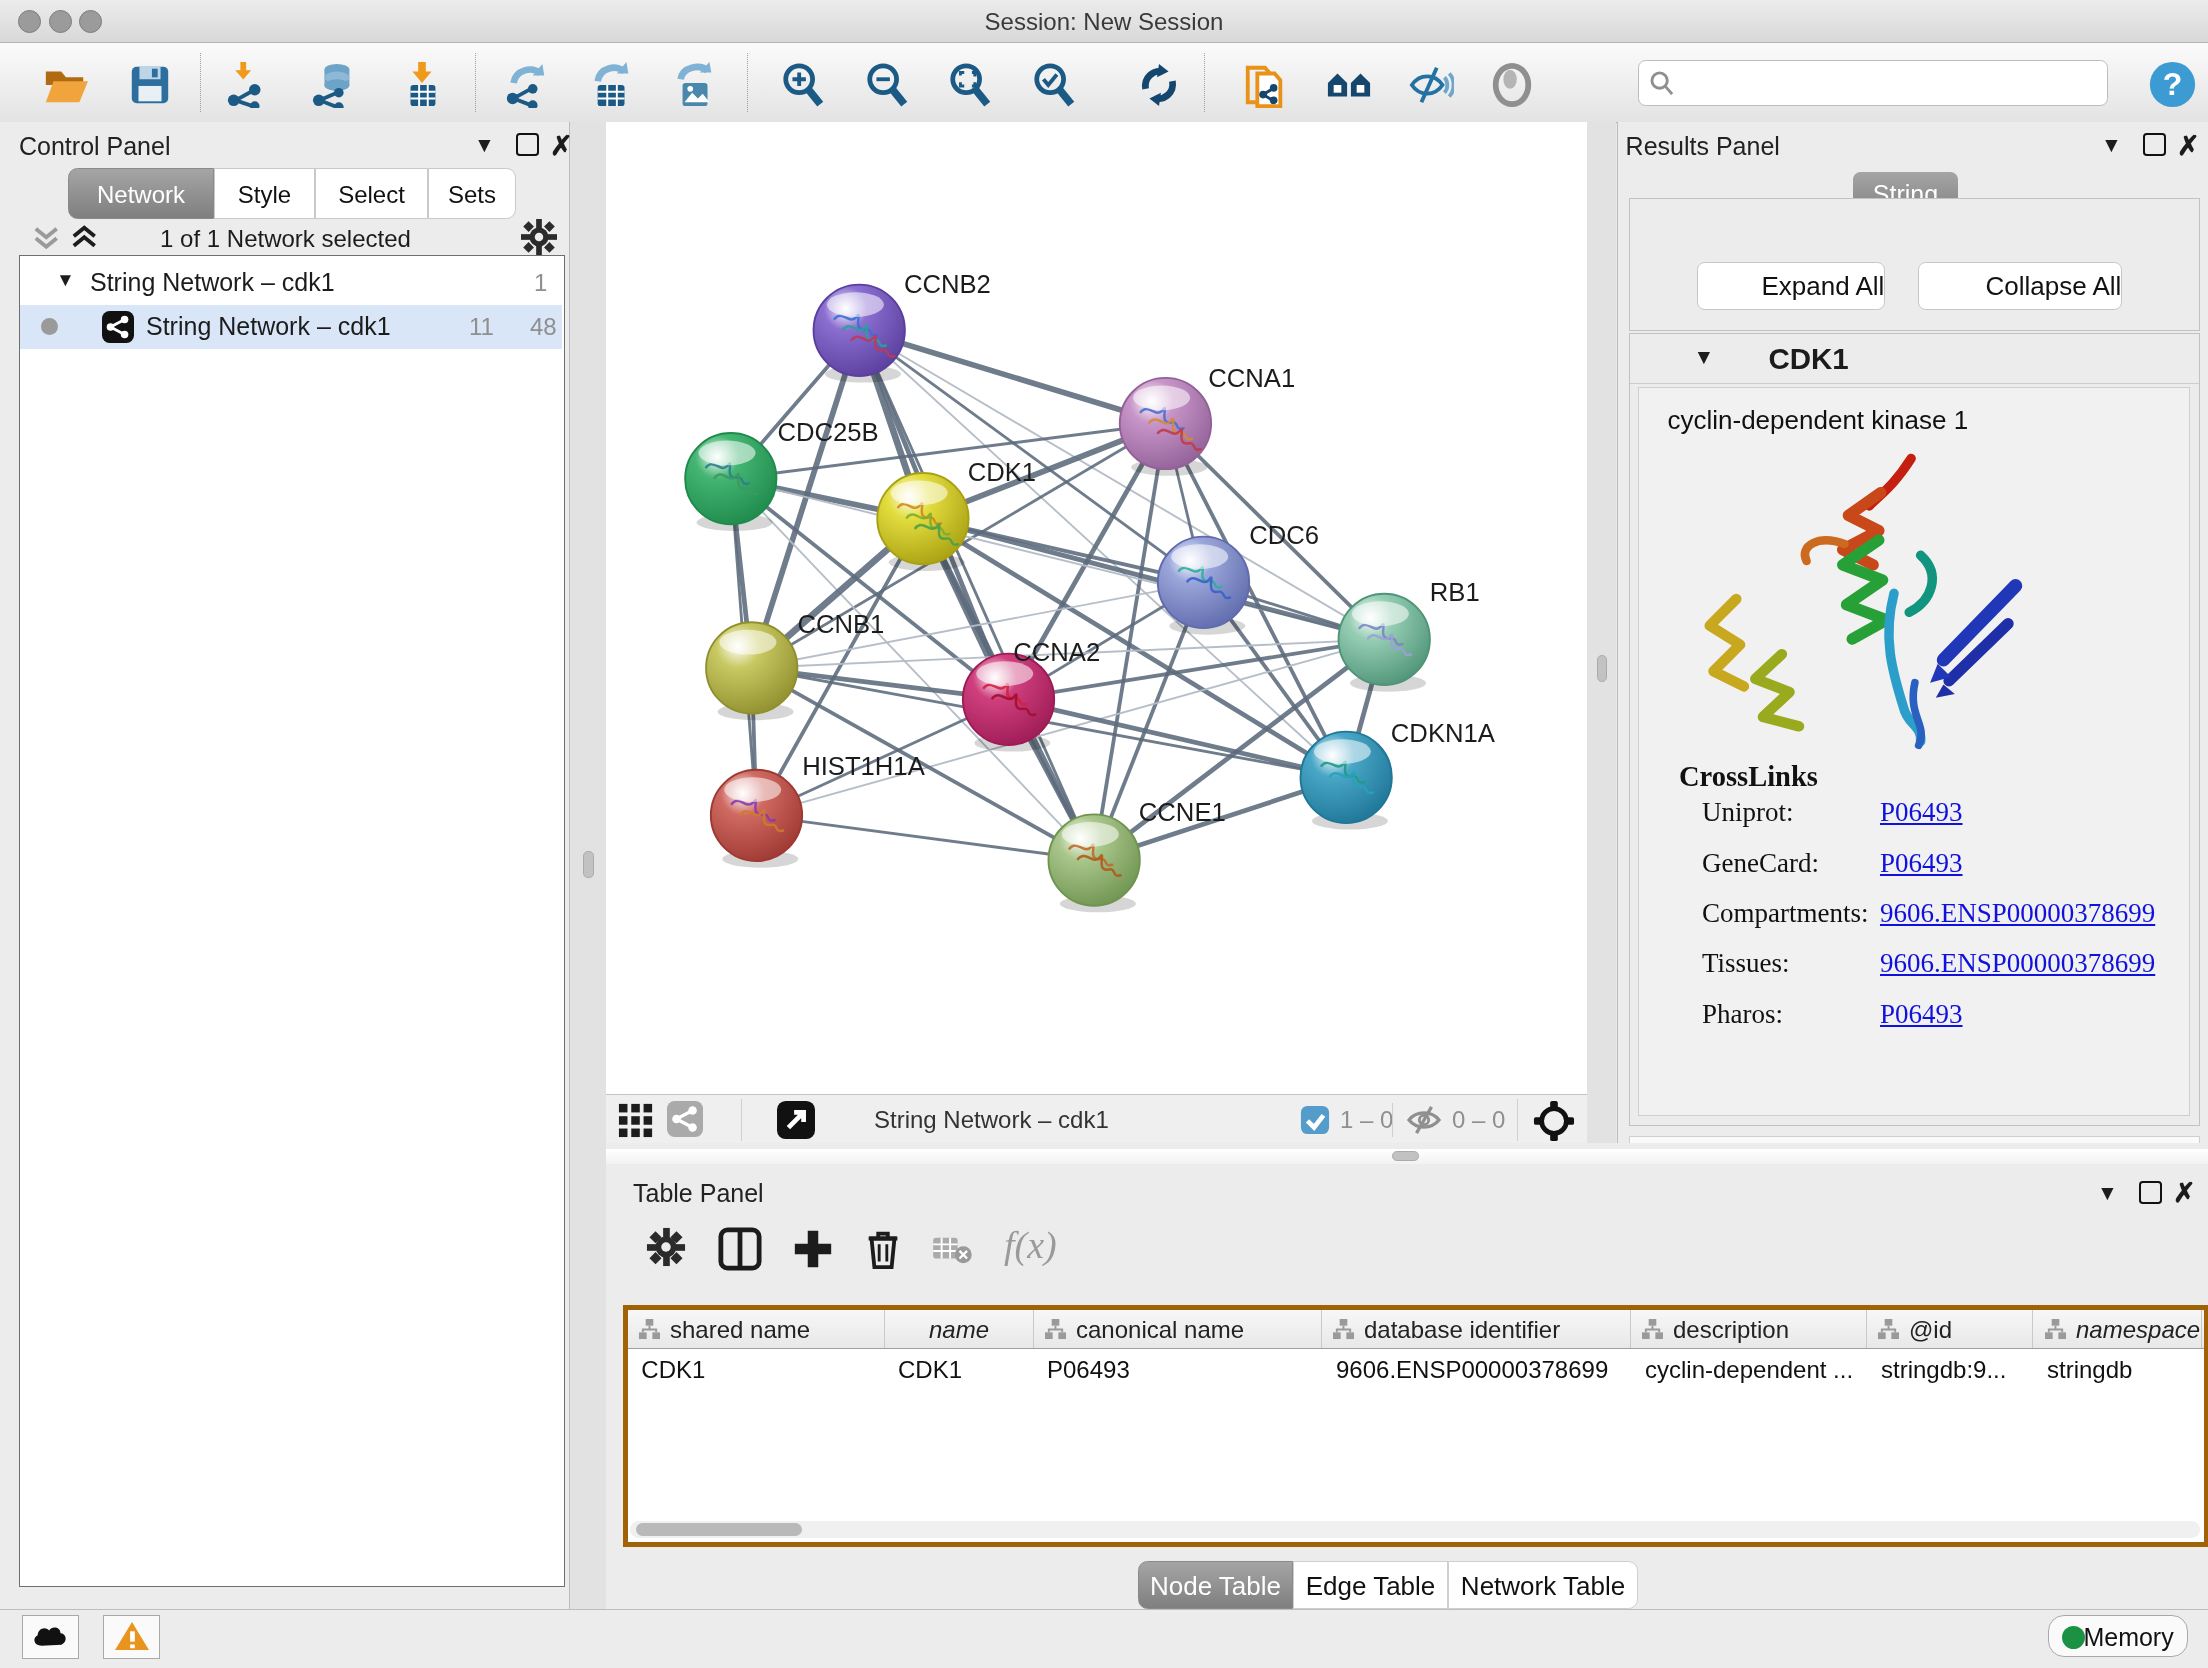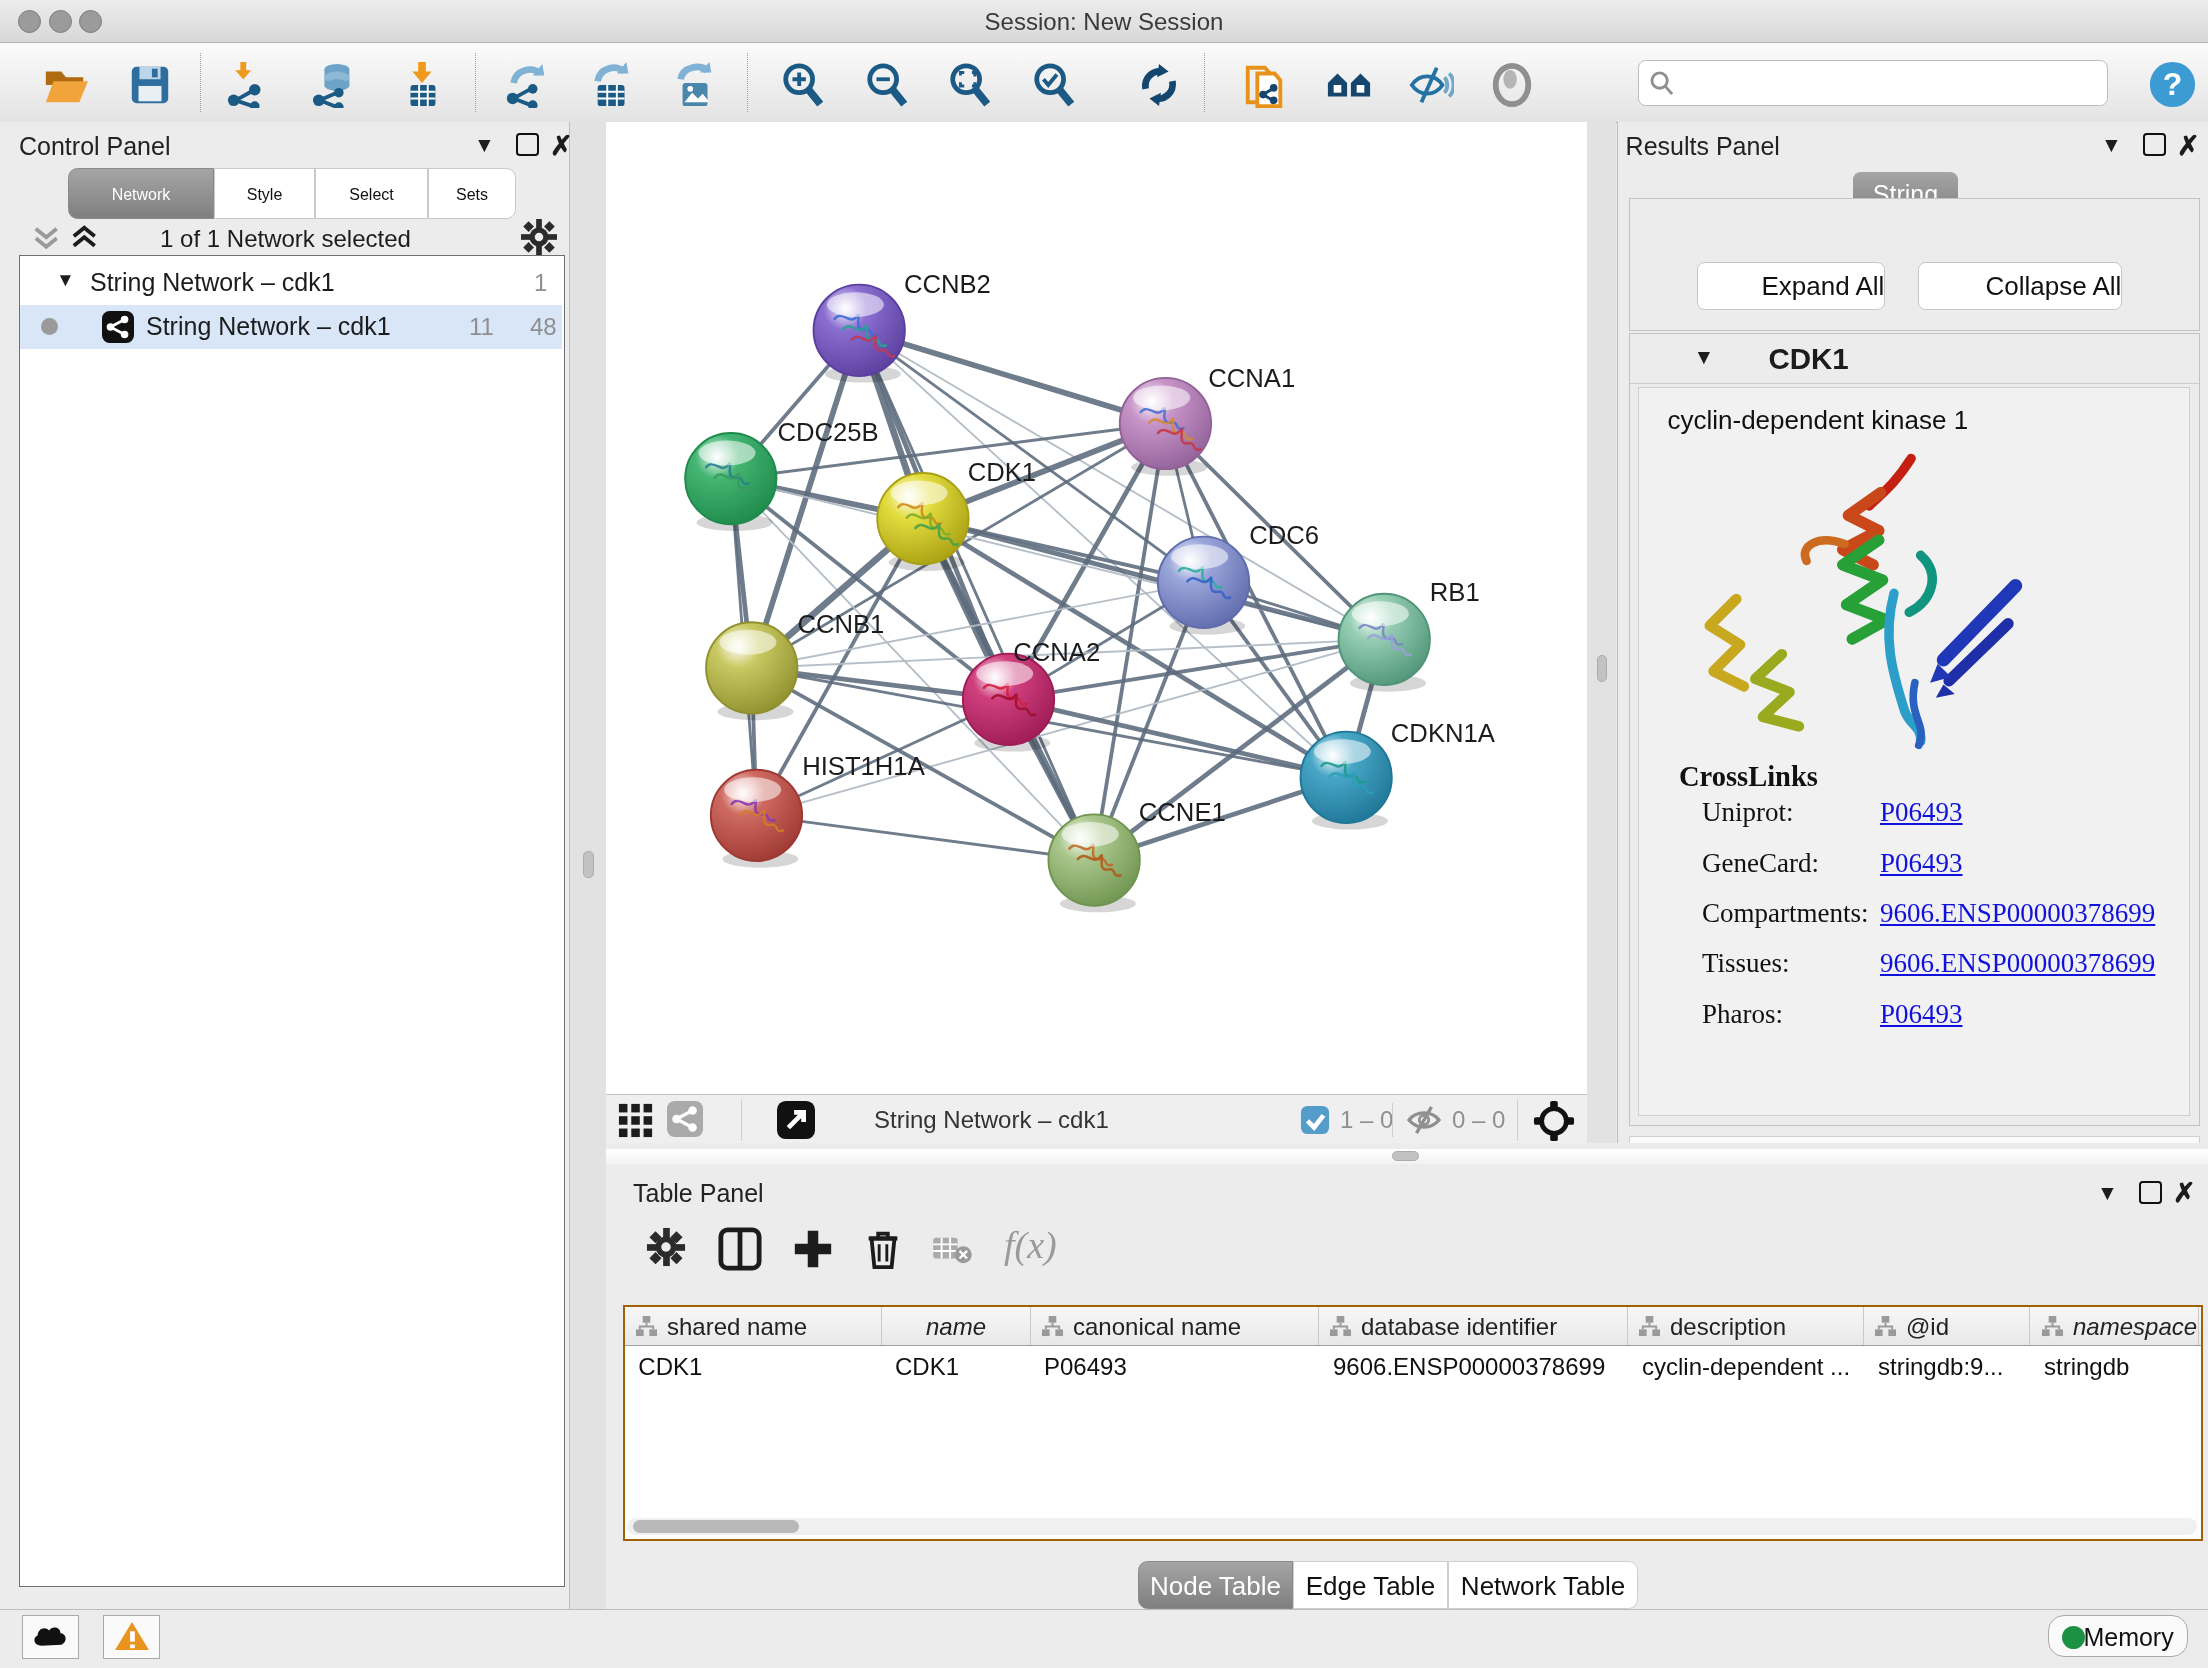--- a/index.html
+++ b/index.html
@@ -19,21 +19,21 @@
   #search-box{left:1638px;top:17px;width:468px;height:44px;background:#fff;
     border:1px solid #bdbdbd;border-radius:7.6px;}
   #search-box svg{position:absolute;left:11.4px;top:8.6px;}
   #search-input{position:absolute;left:44px;top:3.8px;width:409px;height:32px;border:none;outline:none;
     font-size:23px;font-family:"Liberation Sans",sans-serif;background:transparent;}
   
   .panel-title{font-size:25px;color:#222;}
   .float-sq{width:19px;height:19px;border:2.9px solid #111;border-radius:3.8px;}
   
   #control-panel{left:0;top:122px;width:569px;height:1488px;background:#ececec;border-right:1px solid #bcbcbc;}
-  .tab{position:absolute;top:0;height:51px;line-height:51px;text-align:center;font-size:16px;
+  .tab{position:absolute;top:0;height:51px;line-height:51px;text-align:center;font-size:24px;
     background:#fff;border:1px solid #c9c9c9;color:#111;box-sizing:border-box;}
   .tab.sel{background:linear-gradient(#a5a5a5,#7f7f7f);color:#fff;border-color:#8a8a8a;}
   #cp-listbox{left:19px;top:133px;width:544px;height:1330px;background:#fff;border:1px solid #6f6f6f;}
   .cp-row{position:absolute;left:0;width:542px;height:44px;}
   .cp-row.sel{background:#d8e6f8;}
   .cp-count{position:absolute;font-size:24px;color:#8f8f8f;}
   .share-badge{position:absolute;width:32px;height:32px;border-radius:7.6px;background:#111;}
   
   #net-canvas{left:606px;top:122px;width:981px;height:972px;background:#fff;}
   #net-footer{left:606px;top:1094px;width:981px;height:49px;background:#efefef;
@@ -58,21 +58,21 @@
   #rp-desc{position:absolute;left:28.5px;top:17px;font-size:26px;color:#111;}
   #crosslinks{position:absolute;left:0px;top:373px;width:550px;font-family:"Liberation Serif",serif;}
   #cl-head{position:absolute;left:40px;top:0;font-size:28.5px;font-weight:bold;color:#111;}
   .cl-label{position:absolute;left:63px;font-size:27px;color:#111;}
   .cl-value{position:absolute;left:241px;font-size:27px;color:#1111dd;text-decoration:underline;cursor:pointer;}
   #rp-bottomstrip{left:11.4px;top:1014px;width:569px;height:15px;background:#fafafa;border:1px solid #cfcfcf;}
   
   #table-panel{left:606px;top:1143px;width:1603px;height:466px;background:#ececec;}
   #tp-topstrip{left:0;top:5.7px;width:1603px;height:15px;background:linear-gradient(#ffffff,#f2f2f2);}
   .tp-ic{top:84px;width:44px;height:44px;}
-  #tp-table{left:17px;top:162px;width:1576px;height:232px;background:#fff;border:2px solid #a16207;}
+  #tp-table{left:17px;top:162px;width:1576px;height:232px;background:#fff;border:5px solid #a16207;}
   #tp-header{position:absolute;left:0;top:0;height:38px;width:100%;
     background:linear-gradient(#f7f7f7,#e8e8e8);border-bottom:1.9px solid #9f9f9f;}
   .th{position:absolute;top:0;height:38px;border-right:1px solid #c9c9c9;box-sizing:border-box;
     font-size:24px;color:#222;}
   .th .txt{position:absolute;top:5.7px;left:42px;white-space:nowrap;overflow:hidden;}
   .th.center .txt{left:0;width:100%;text-align:center;}
   .td{position:absolute;top:46px;height:32px;font-size:24px;color:#111;white-space:nowrap;overflow:hidden;}
   #tp-hscroll{position:absolute;left:1.9px;bottom:3.8px;width:1570px;height:17px;background:#f0f0f0;border-radius:8.6px;}
   #tp-hthumb{position:absolute;left:5.7px;top:1.9px;width:166px;height:13.3px;background:#b9b9b9;border-radius:6.7px;}
   .btab{position:absolute;top:0;height:48px;line-height:48px;text-align:center;font-size:26px;

